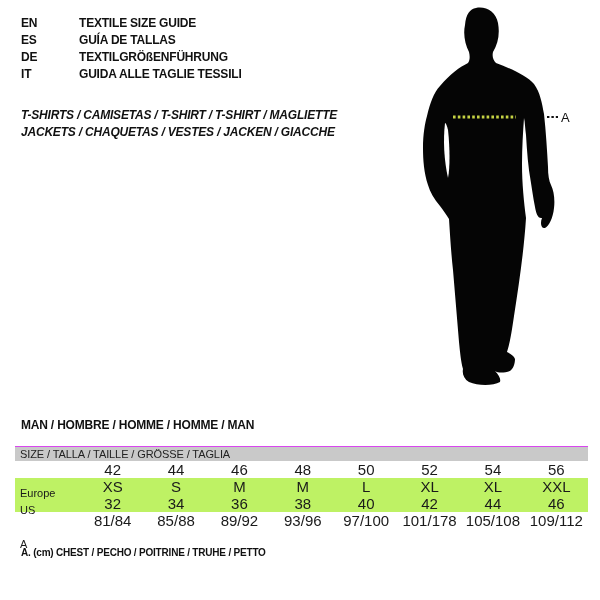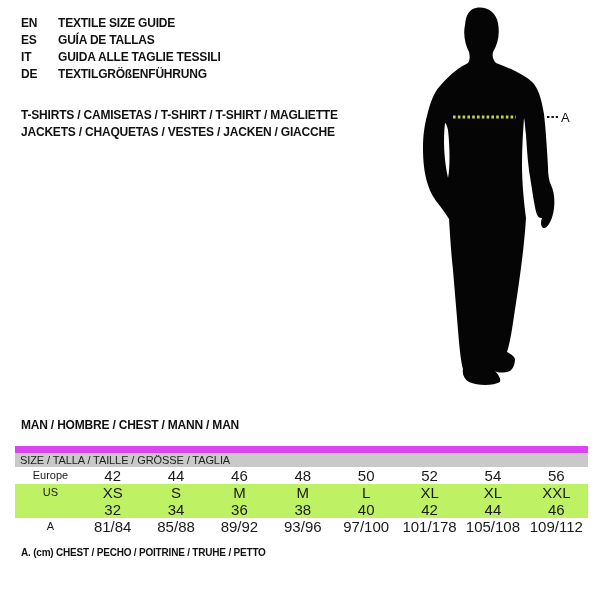--- a/index.html
+++ b/index.html
@@ -4,62 +4,62 @@
 <style>
   html,body{margin:0;padding:0;background:#fff;}
   .canvas{
     position:relative;width:600px;height:600px;background:#fff;overflow:hidden;
     font-family:"Liberation Sans",sans-serif;color:#111;
   }
   
   .lang-list{position:absolute;left:21px;top:15px;}
   .lang-row{display:flex;height:17px;line-height:17px;}
   .lang-code{width:37px;font-size:12px;font-weight:700;letter-spacing:-0.2px;}
-  .lang-label{font-size:12px;font-weight:700;letter-spacing:-0.2px;white-space:nowrap;}
+  .lang-label{font-size:12px;font-weight:700;letter-spacing:-0.2px;white-space:nowrap;margin-left:21px;}
   
   .garment-lines{position:absolute;left:21px;top:107px;}
-  .garment-line{height:17px;line-height:17px;font-size:12px;font-weight:700;letter-spacing:-0.2px;white-space:nowrap;}
+  .garment-line{height:17px;line-height:17px;font-size:12px;font-weight:700;letter-spacing:-0.2px;white-space:nowrap;font-style:italic;}
   
   .figure{position:absolute;left:400px;top:0;width:200px;height:400px;}
   
   .section-title{position:absolute;left:21px;top:418px;font-size:12px;font-weight:700;letter-spacing:-0.2px;}
   
   .size-table{position:absolute;left:15px;top:446px;width:573px;}
   .table-header{
-    height:14px;line-height:14px;background:#c9c9c9;border-top:7px solid #d946ef;
+    height:14px;line-height:14px;background:#c9c9c9;border-top:1px solid #d946ef;
     padding-left:5px;font-size:11px;font-weight:400;color:#222;letter-spacing:-0.1px;
   }
   .table-row{display:grid;grid-template-columns:66px repeat(8,1fr);height:17px;line-height:17px;}
   .table-row.shaded{background:#bef264;}
-  .row-label{padding-left:5px;font-size:11px;color:#1a1a1a;text-align:center;}
+  .row-label{padding-left:5px;font-size:11px;color:#1a1a1a;text-align:left;margin-top:24px;}
   .cell{font-size:15px;color:#1a1a1a;text-align:center;}
   
   .footnote{position:absolute;left:21px;top:547px;font-size:10px;font-weight:700;letter-spacing:-0.2px;}
 </style>
 </head>
 <body>
 
 <div class="canvas">
 
   <div class="lang-list">
       <div class="lang-row">
         <span class="lang-code">EN</span>
         <span class="lang-label">TEXTILE SIZE GUIDE</span>
       </div>
       <div class="lang-row">
         <span class="lang-code">ES</span>
         <span class="lang-label">GUÍA DE TALLAS</span>
       </div>
       <div class="lang-row">
+        <span class="lang-code">DE</span>
+        <span class="lang-label">TEXTILGRÖßENFÜHRUNG</span>
+      </div>
+      <div class="lang-row">
         <span class="lang-code">IT</span>
         <span class="lang-label">GUIDA ALLE TAGLIE TESSILI</span>
-      </div>
-      <div class="lang-row">
-        <span class="lang-code">DE</span>
-        <span class="lang-label">TEXTILGRÖßENFÜHRUNG</span>
       </div>
     </div>
 
   <div class="garment-lines">
       <div class="garment-line">T-SHIRTS / CAMISETAS / T-SHIRT / T-SHIRT / MAGLIETTE</div>
       <div class="garment-line">JACKETS / CHAQUETAS / VESTES / JACKEN / GIACCHE</div>
     </div>
 
   <div class="figure">
     <svg width="200" height="400" viewBox="0 0 200 400" xmlns="http://www.w3.org/2000/svg">
@@ -107,21 +107,21 @@
           C43,140 44,160 48,178
           C50,168 50,148 48,130
           C47,126 46,123 45,123 Z"></path>
       </g>
       <line x1="53" y1="117" x2="116" y2="117" stroke="#c6d344" stroke-width="3" stroke-dasharray="2.6 2.2"></line>
       <line x1="147" y1="117" x2="158" y2="117" stroke="#111111" stroke-width="2" stroke-dasharray="2.4 2"></line>
       <text x="161" y="122" font-family="Liberation Sans, sans-serif" font-size="13" fill="#111111">A</text>
     </svg>
   </div>
 
-  <div class="section-title">MAN / HOMBRE / CHEST / MANN / MAN</div>
+  <div class="section-title">MAN / HOMBRE / HOMME / HOMME / MAN</div>
 
   <div class="size-table">
     <div class="table-header">SIZE / TALLA / TAILLE / GRÖSSE / TAGLIA</div>
     <div id="table-body">
         <div class="table-row">
           <div class="row-label">Europe</div>
           <div class="cell">42</div>
           <div class="cell">44</div>
           <div class="cell">46</div>
           <div class="cell">48</div>

